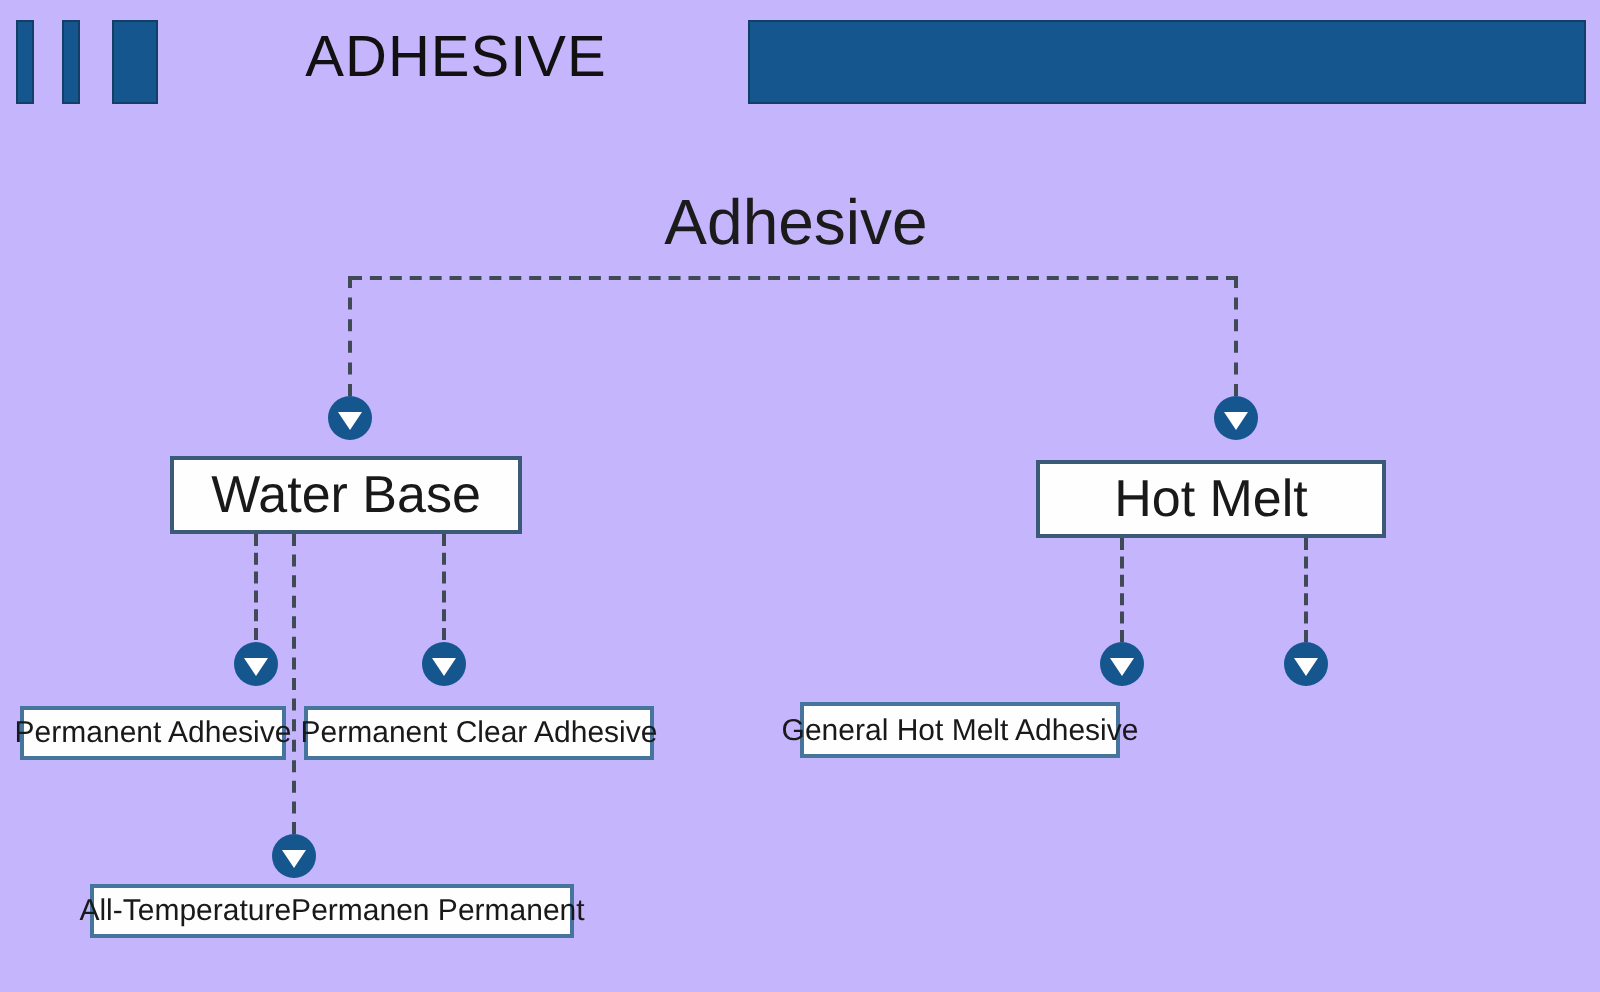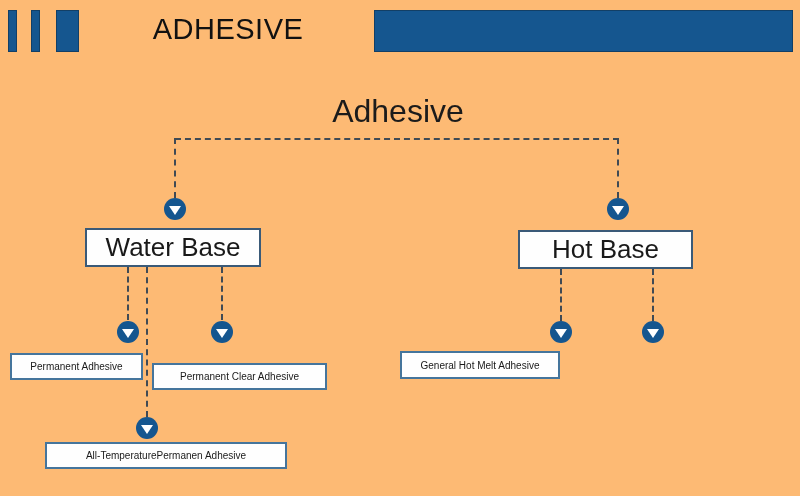--- a/index.html
+++ b/index.html
@@ -1,20 +1,20 @@
 <!DOCTYPE html>
 <html style="--brand-blue: #15568f; --brand-blue-dark: #123f66; --connector: #404a54; --node-border-dark: #3a5a78; --node-border-light: #45759c;"><head>
 <meta charset="utf-8">
 <style>
   html, body { margin: 0; padding: 0; background: #ffffff; }
   .stage {
     position: relative;
     width: 800px;
     height: 496px;
-    background: #fdba74;
+    background: #c4b5fd;
     font-family: "Liberation Sans", sans-serif;
     overflow: hidden;
   }
   
   .logo-bar {
     position: absolute;
     background: var(--brand-blue, #15568f);
     border: 1px solid var(--brand-blue-dark, #123f66);
     box-sizing: border-box;
   }
@@ -87,21 +87,21 @@
     justify-content: center;
     color: #191919;
     white-space: nowrap;
   }
   .node-big {
     border: 2px solid var(--node-border-dark, #3a5a78);
     font-size: 26px;
   }
   .node-small {
     border: 2px solid var(--node-border-light, #45759c);
-    font-size: 10px;
+    font-size: 15px;
   }
 </style>
 </head>
 <body>
 
 <div class="stage">
 
   <div class="logo-bar" style="left:8px;top:10px;width:9px;height:42px"></div>
   <div class="logo-bar" style="left:31px;top:10px;width:9px;height:42px"></div>
   <div class="logo-bar" style="left:56px;top:10px;width:23px;height:42px"></div>
@@ -137,21 +137,21 @@
     <div class="arrow-glyph"></div>
   </div>
   <div class="arrow-circle" style="left:642px;top:321px">
     <div class="arrow-glyph"></div>
   </div>
   <div class="arrow-circle" style="left:136px;top:417px">
     <div class="arrow-glyph"></div>
   </div>
 
   <div class="node node-big" style="left:85px;top:228px;width:176px;height:39px">Water Base</div>
-  <div class="node node-big" style="left:518px;top:230px;width:175px;height:39px">Hot Base</div>
+  <div class="node node-big" style="left:518px;top:230px;width:175px;height:39px">Hot Melt</div>
 
   <div class="node node-small" style="left:10px;top:353px;width:133px;height:27px">Permanent Adhesive</div>
-  <div class="node node-small" style="left:152px;top:363px;width:175px;height:27px">Permanent Clear Adhesive</div>
+  <div class="node node-small" style="left:152px;top:353px;width:175px;height:27px">Permanent Clear Adhesive</div>
   <div class="node node-small" style="left:400px;top:351px;width:160px;height:28px">General Hot Melt Adhesive</div>
 
-  <div class="node node-small" style="left:45px;top:442px;width:242px;height:27px">All-TemperaturePermanen Adhesive</div>
+  <div class="node node-small" style="left:45px;top:442px;width:242px;height:27px">All-TemperaturePermanen Permanent</div>
 
 </div>
 
 </body></html>

